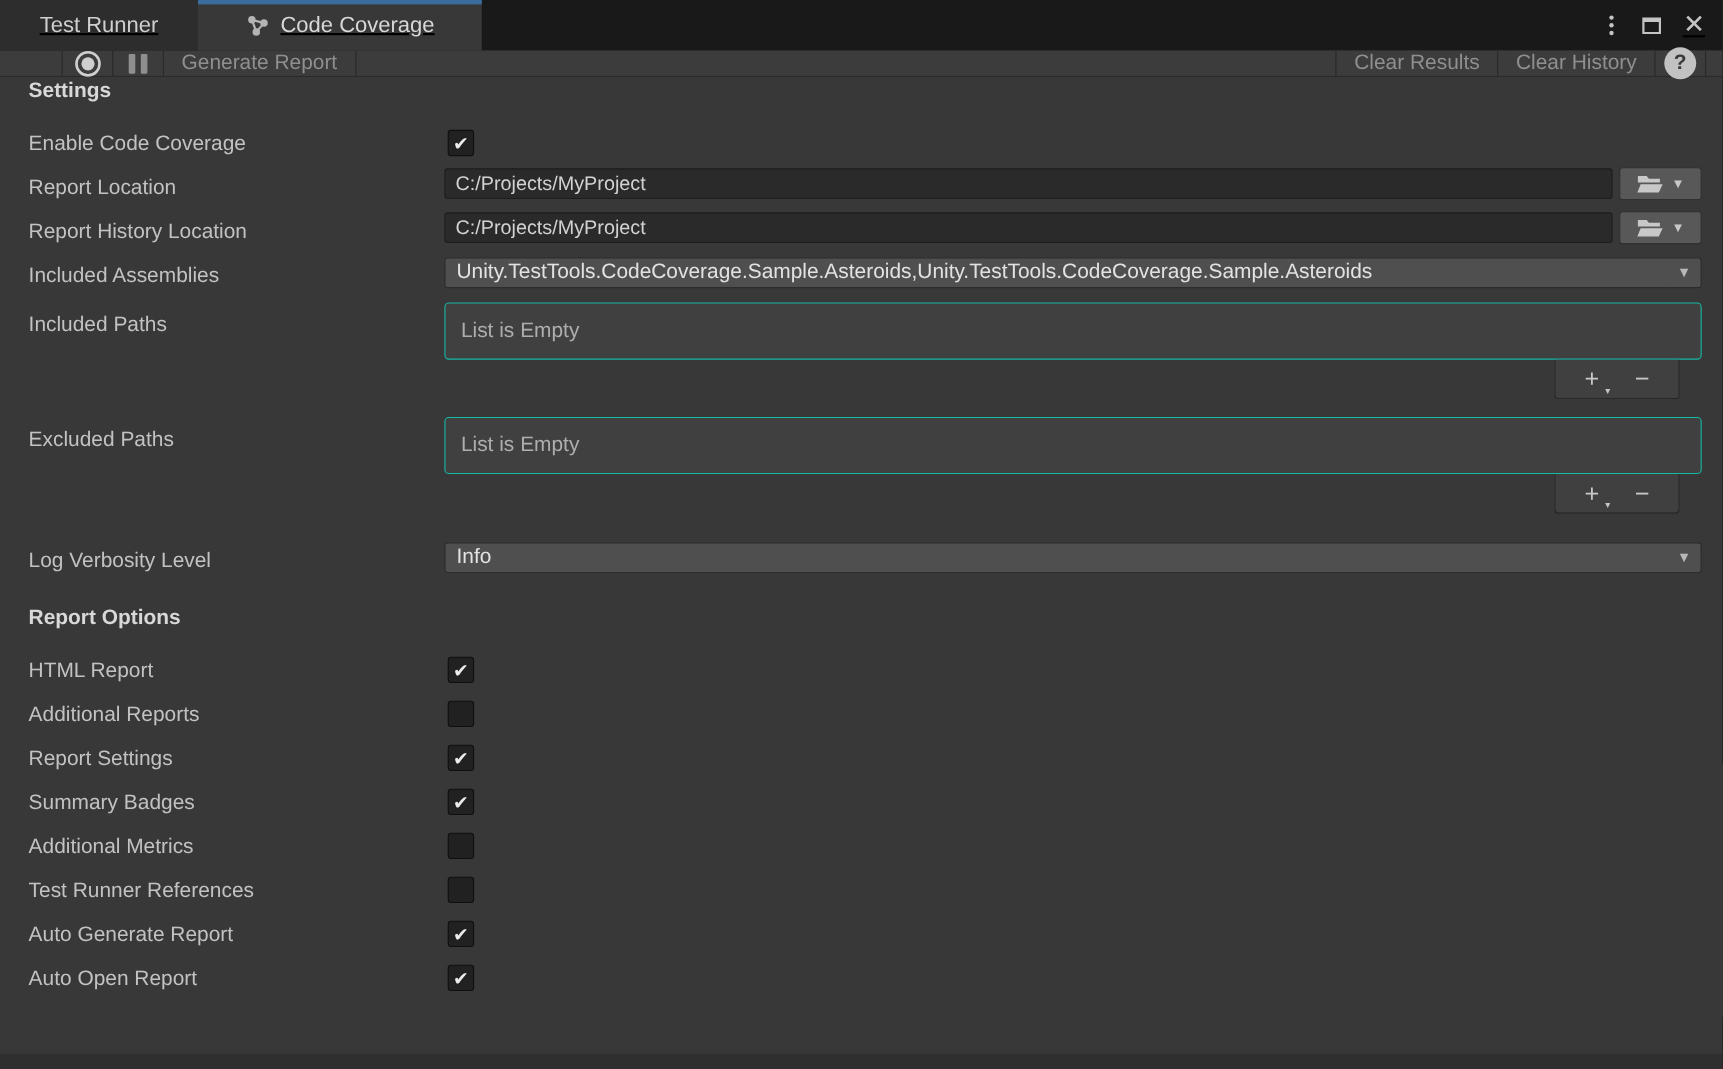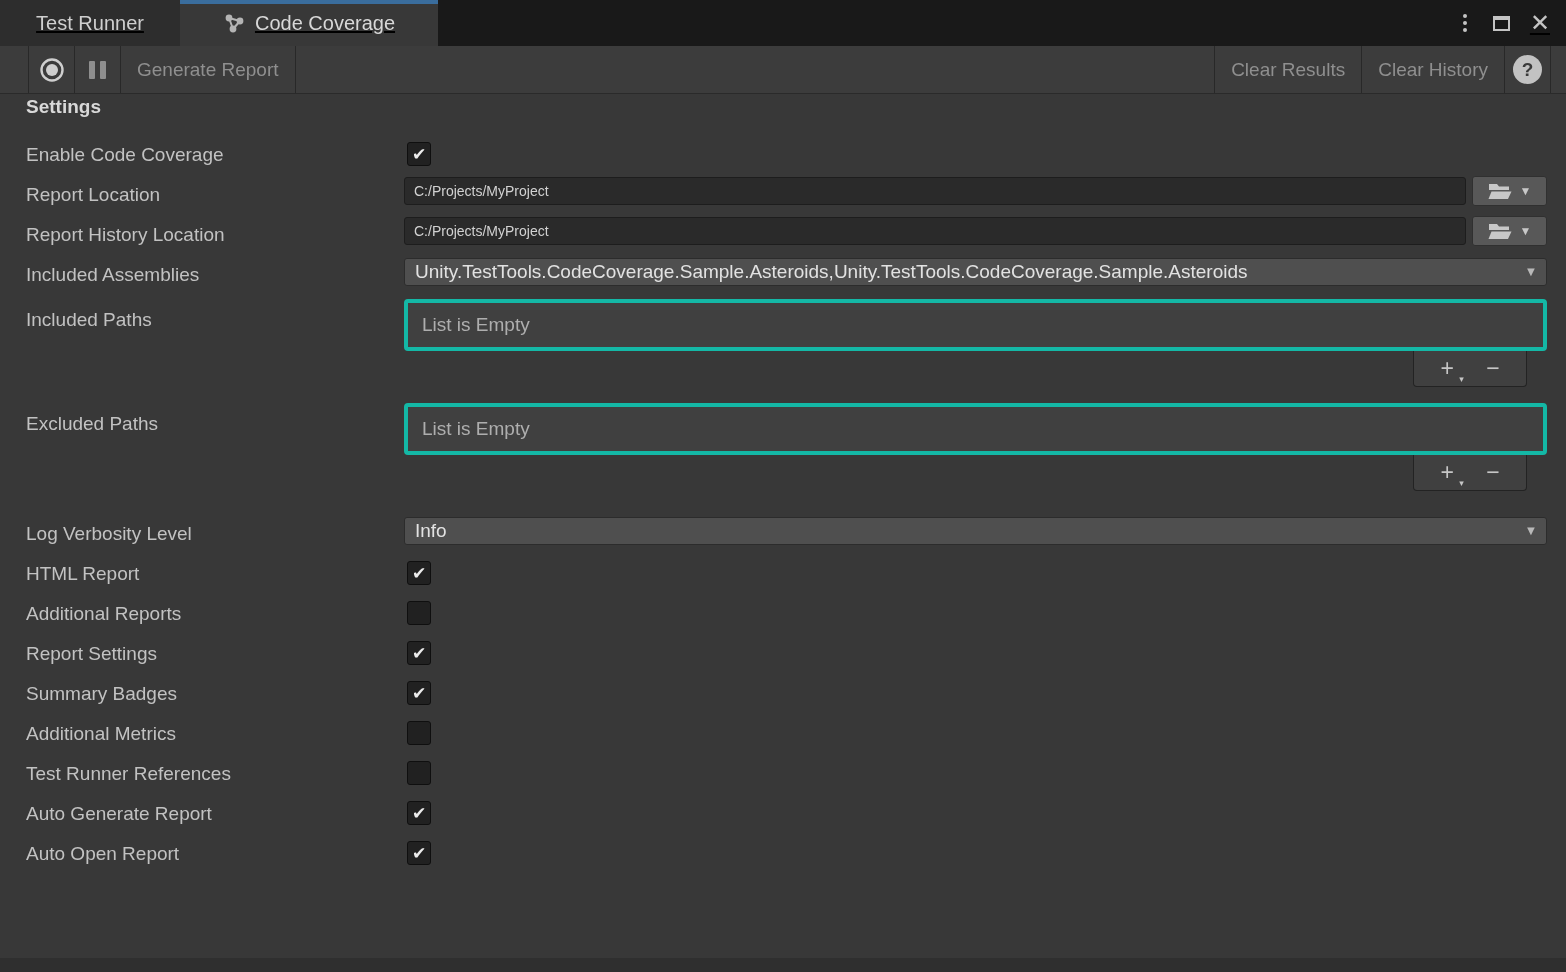--- a/index.html
+++ b/index.html
@@ -17,22 +17,22 @@
   .tab.active { width:258px; background:#383838; color:#d8d8d8; }
   .tab.active::before { content:""; position:absolute; top:0; left:0; right:0; height:4px;
          background:#3a6d9d; }
   .tabbar-spacer { flex:1; }
   .winctrls { display:flex; align-items:center; gap:20px; padding-right:16px; }
   .kebab { display:flex; flex-direction:column; gap:3px; padding:4px 6px; }
   .kebab i { width:4px; height:4px; border-radius:50%; background:#c4c4c4; }
   .maxbox { width:17px; height:15px; border:2px solid #c4c4c4; border-top:4px solid #c4c4c4; background:transparent; }
   .closex { color:#c4c4c4; font-size:24px; line-height:24px; }
   
-  .toolbar { height:48px; background:#3c3c3c; border-bottom:1px solid #2a2a2a;
-             display:flex; align-items:stretch; font-size:19px; }
+  .toolbar { height:24px; background:#3c3c3c; border-bottom:1px solid #2a2a2a;
+             display:flex; align-items:stretch; font-size:19px;padding-left:28px; }
   .tb-lead { width:28px; }
   .tbtn { display:flex; align-items:center; justify-content:center;
           border-left:1px solid #282828; padding:0 16px; color:#8f8f8f; }
   .tbtn.icon-btn { width:46px; padding:0; }
   .tb-after { border-left:1px solid #282828; flex:0 0 0; }
   .tb-mid { flex:1; }
   .tb-endpad { width:16px; border-left:1px solid #282828; }
   .helpdot { width:29px; height:29px; border-radius:50%; background:#c2c2c2; color:#3a3a3a;
              display:flex; align-items:center; justify-content:center; font-size:19px; font-weight:bold; }
   .pauseicon { display:flex; gap:5px; }
@@ -42,36 +42,36 @@
   .section-header { margin-bottom:6px; line-height:26px;
                     font-size:19px; font-weight:bold; color:#d8d8d8; }
   .row { display:flex; align-items:flex-end; height:40px; }
   .row-label { width:378px; flex:0 0 378px; font-size:19px; color:#c2c2c2; }
   .row-ctrl { flex:1; display:flex; align-items:center; position:relative; }
   .checkbox { width:24px; height:24px; margin-left:3px; background:#212121;
               border:1px solid #0f0f0f; border-radius:3px; color:#ececec;
               display:flex; align-items:center; justify-content:center;
               font-size:17px; line-height:1; }
   .textfield { flex:1; height:28px; background:#2a2a2a; border:1px solid #1d1d1d;
-               border-radius:3px; padding:0 9px; font-size:14px; color:#d2d2d2;
+               border-radius:3px; padding:0 9px; font-size:18px; color:#d2d2d2;
                line-height:26px; white-space:nowrap; overflow:hidden; }
   .folderbtn { margin-left:6px; width:75px; height:30px; background:#585858;
                border:1px solid #303030; border-radius:3px;
                display:flex; align-items:center; justify-content:center; gap:8px; }
   .folderbtn .arrow { font-size:12px; color:#c8c8c8; }
   .dropdown { flex:1; height:28px; background:#4f4f4f; border:1px solid #2c2c2c;
               border-radius:3px; padding:0 30px 0 10px; font-size:19px; color:#e2e2e2;
               line-height:26px; white-space:nowrap; overflow:hidden; position:relative; }
   .dd-arrow { position:absolute; right:1px; top:1px; bottom:1px; width:28px;
               background:#4f4f4f; display:flex; align-items:center; justify-content:center;
               font-size:13px; color:#b8b8b8; border-radius:0 3px 3px 0; }
   .listblock { display:flex; }
   .listblock .row-label { padding-top:10px; }
   .list-ctrl { flex:1; position:relative; }
-  .listbox { height:52px; background:#404040; border:4px solid #14b8a6; border-radius:4px;
+  .listbox { height:52px; background:#404040; border:1px solid #14b8a6; border-radius:4px;
              display:flex; align-items:center; padding-left:14px;
              font-size:19px; color:#aeaeae; }
   .listfooter { position:absolute; right:20px; top:52px; width:114px; height:36px;
                 background:#404040; border:1px solid #232323; border-top:none;
                 border-radius:0 0 4px 4px; display:flex; align-items:center;
                 justify-content:space-evenly; }
   .pm { color:#c6c6c6; font-size:23px; line-height:1; position:relative; padding:0 6px; }
   .pm .caret { position:absolute; right:-4px; bottom:-4px; font-size:9px; color:#c6c6c6; }
   .mt13 { margin-top:13px; }
   .mt28 { margin-top:28px; }
@@ -229,20 +229,21 @@
     <div class="row" style="margin-top:50px;">
       <div class="row-label">Log Verbosity Level</div>
       <div class="row-ctrl">
         <div class="dropdown">
           <span>Info</span>
           <span class="dd-arrow">▼</span>
         </div>
       </div>
     </div>
 
+    <div class="section-header mt28">Report Options</div>
 
     <div class="row">
       <div class="row-label">HTML Report</div>
       <div class="row-ctrl">
           <div class="checkbox">✔</div>
         </div>
     </div>
     <div class="row">
       <div class="row-label">Additional Reports</div>
       <div class="row-ctrl">

